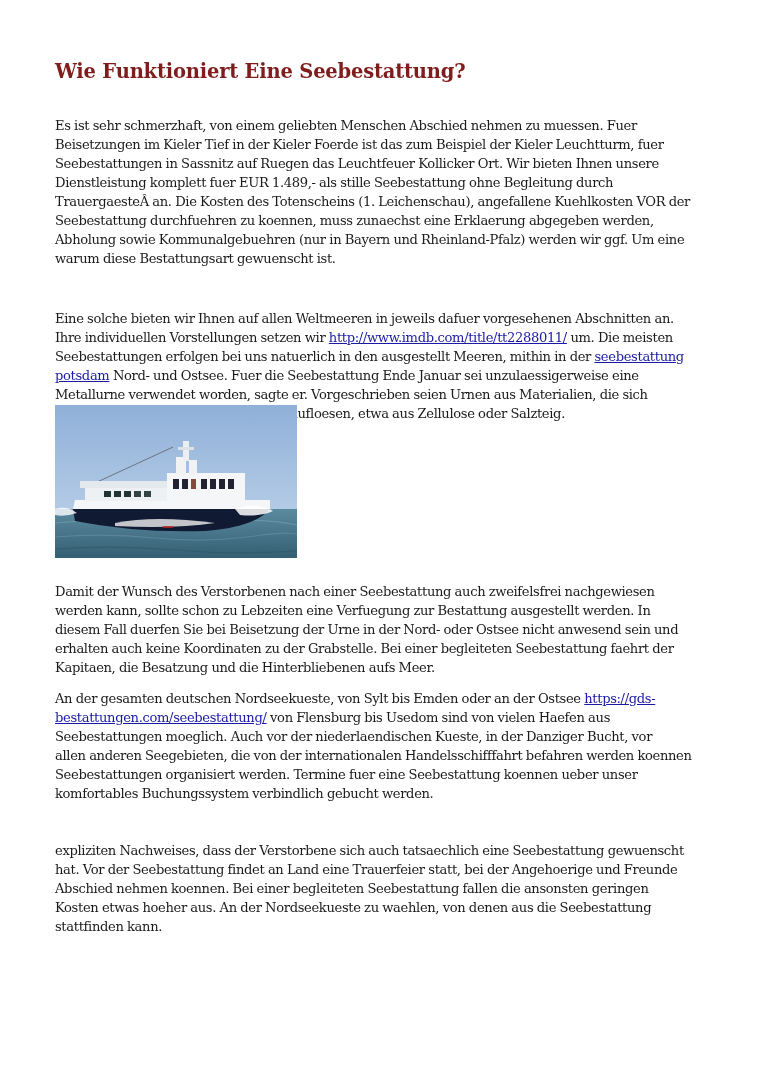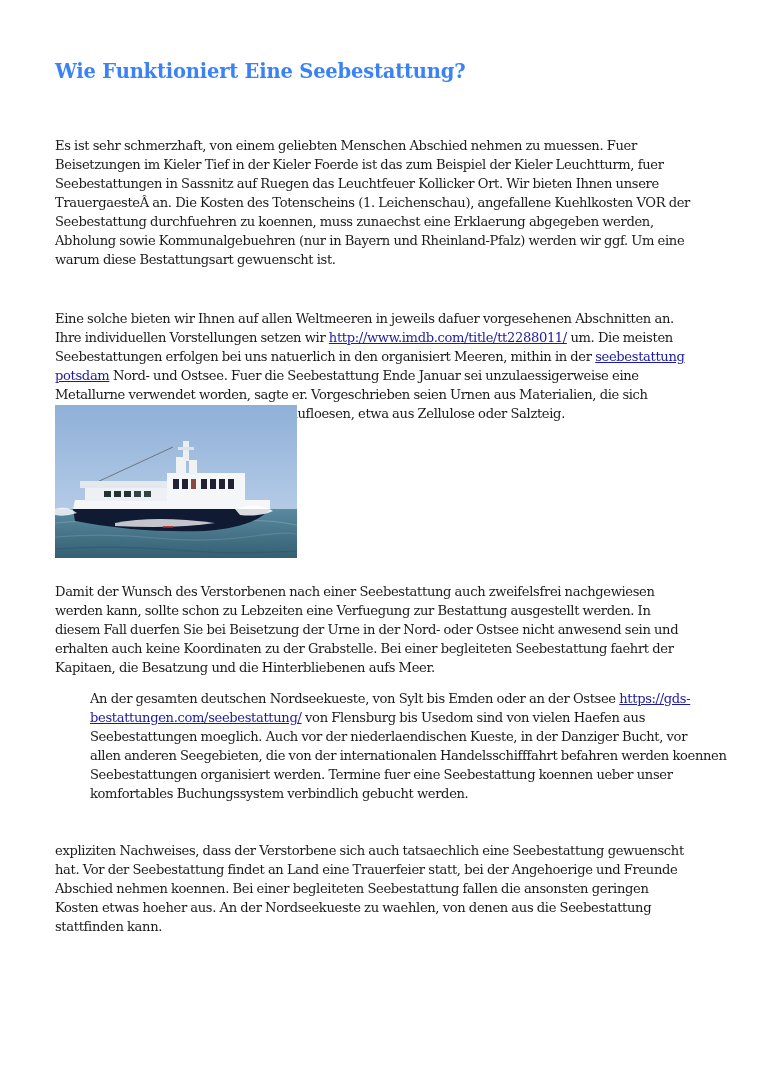--- a/index.html
+++ b/index.html
@@ -1,54 +1,55 @@
 <!DOCTYPE html>
 <html><head>
   <meta charset="utf-8">
   <style>
     html, body { margin: 0; padding: 0; background: #ffffff; }
     body { width: 768px; height: 1087px; position: relative; overflow: hidden; }
     .page { position: absolute; left: 55px; top: 0; width: 670px; }
     h1 {
       position: absolute; left: 0; top: 60px; margin: 0;
       font-family: "DejaVu Serif", serif; font-weight: bold;
-      font-size: 19.5px; color: #3b82f6; letter-spacing: -0.2px; white-space: nowrap;
+      font-size: 19.5px; color: #7f1d1d; letter-spacing: -0.2px; white-space: nowrap;
     }
     .para {
       position: absolute; left: 0; margin: 0;
       font-family: "DejaVu Serif", serif; font-size: 13.1px; line-height: 19px;
       color: #1a1a1a; letter-spacing: -0.35px; word-spacing: -0.3px;
     }
     .line { display: block; white-space: nowrap; }
     a { color: #1a1aa6; }
     .boat {
       position: absolute; left: 0; top: 405px; width: 242px; height: 153px; overflow: hidden;
     }
   </style>
 </head>
 <body>
 
 <div class="page">
 
   <h1>Wie Funktioniert Eine Seebestattung?</h1>
 
-  <p class="para" style="top:136px;">
+  <p class="para" style="top:116px;">
     <span class="line">Es ist sehr schmerzhaft, von einem geliebten Menschen Abschied nehmen zu muessen. Fuer</span>
     <span class="line">Beisetzungen im Kieler Tief in der Kieler Foerde ist das zum Beispiel der Kieler Leuchtturm, fuer</span>
     <span class="line">Seebestattungen in Sassnitz auf Ruegen das Leuchtfeuer Kollicker Ort. Wir bieten Ihnen unsere</span>
+    <span class="line">Dienstleistung komplett fuer EUR 1.489,- als stille Seebestattung ohne Begleitung durch</span>
     <span class="line">TrauergaesteÂ an. Die Kosten des Totenscheins (1. Leichenschau), angefallene Kuehlkosten VOR der</span>
     <span class="line">Seebestattung durchfuehren zu koennen, muss zunaechst eine Erklaerung abgegeben werden,</span>
     <span class="line">Abholung sowie Kommunalgebuehren (nur in Bayern und Rheinland-Pfalz) werden wir ggf. Um eine</span>
     <span class="line">warum diese Bestattungsart gewuenscht ist.</span>
   </p>
 
   <p class="para" style="top:302px;margin-top:7px;">
     <span class="line">Eine solche bieten wir Ihnen auf allen Weltmeeren in jeweils dafuer vorgesehenen Abschnitten an.</span>
     <span class="line"><span>Ihre individuellen Vorstellungen setzen wir </span><a href="#">http://www.imdb.com/title/tt2288011/</a><span> um. Die meisten</span></span>
-    <span class="line"><span>Seebestattungen erfolgen bei uns natuerlich in den organisiert Meeren, mithin in der </span><a href="#">seebestattung</a></span>
+    <span class="line"><span>Seebestattungen erfolgen bei uns natuerlich in den ausgestellt Meeren, mithin in der </span><a href="#">seebestattung</a></span>
     <span class="line"><a href="#">potsdam</a><span> Nord- und Ostsee. Fuer die Seebestattung Ende Januar sei unzulaessigerweise eine</span></span>
     <span class="line">Metallurne verwendet worden, sagte er. Vorgeschrieben seien Urnen aus Materialien, die sich</span>
     <span class="line">innerhalb von 24 Stunden im Wasser aufloesen, etwa aus Zellulose oder Salzteig.</span>
   </p>
 
   <div class="boat">
     <svg width="242" height="153" viewBox="0 0 242 153" xmlns="http://www.w3.org/2000/svg">
       <defs>
         <linearGradient id="sky" x1="0" y1="0" x2="0" y2="1">
           <stop offset="0" stop-color="#8fb0d8"></stop>
@@ -104,21 +105,21 @@
   </div>
 
   <p class="para" style="top:575px;margin-top:7px;">
     <span class="line">Damit der Wunsch des Verstorbenen nach einer Seebestattung auch zweifelsfrei nachgewiesen</span>
     <span class="line">werden kann, sollte schon zu Lebzeiten eine Verfuegung zur Bestattung ausgestellt werden. In</span>
     <span class="line">diesem Fall duerfen Sie bei Beisetzung der Urne in der Nord- oder Ostsee nicht anwesend sein und</span>
     <span class="line">erhalten auch keine Koordinaten zu der Grabstelle. Bei einer begleiteten Seebestattung faehrt der</span>
     <span class="line">Kapitaen, die Besatzung und die Hinterbliebenen aufs Meer.</span>
   </p>
 
-  <p class="para" style="top:689px;margin-left:35px;">
+  <p class="para" style="top:689px;">
     <span class="line"><span>An der gesamten deutschen Nordseekueste, von Sylt bis Emden oder an der Ostsee </span><a href="#">https://gds-</a></span>
     <span class="line"><a href="#">bestattungen.com/seebestattung/</a><span> von Flensburg bis Usedom sind von vielen Haefen aus</span></span>
     <span class="line">Seebestattungen moeglich. Auch vor der niederlaendischen Kueste, in der Danziger Bucht, vor</span>
     <span class="line">allen anderen Seegebieten, die von der internationalen Handelsschifffahrt befahren werden koennen</span>
     <span class="line">Seebestattungen organisiert werden. Termine fuer eine Seebestattung koennen ueber unser</span>
     <span class="line">komfortables Buchungssystem verbindlich gebucht werden.</span>
   </p>
 
   <p class="para" style="top:841px;">
     <span class="line">expliziten Nachweises, dass der Verstorbene sich auch tatsaechlich eine Seebestattung gewuenscht</span>

